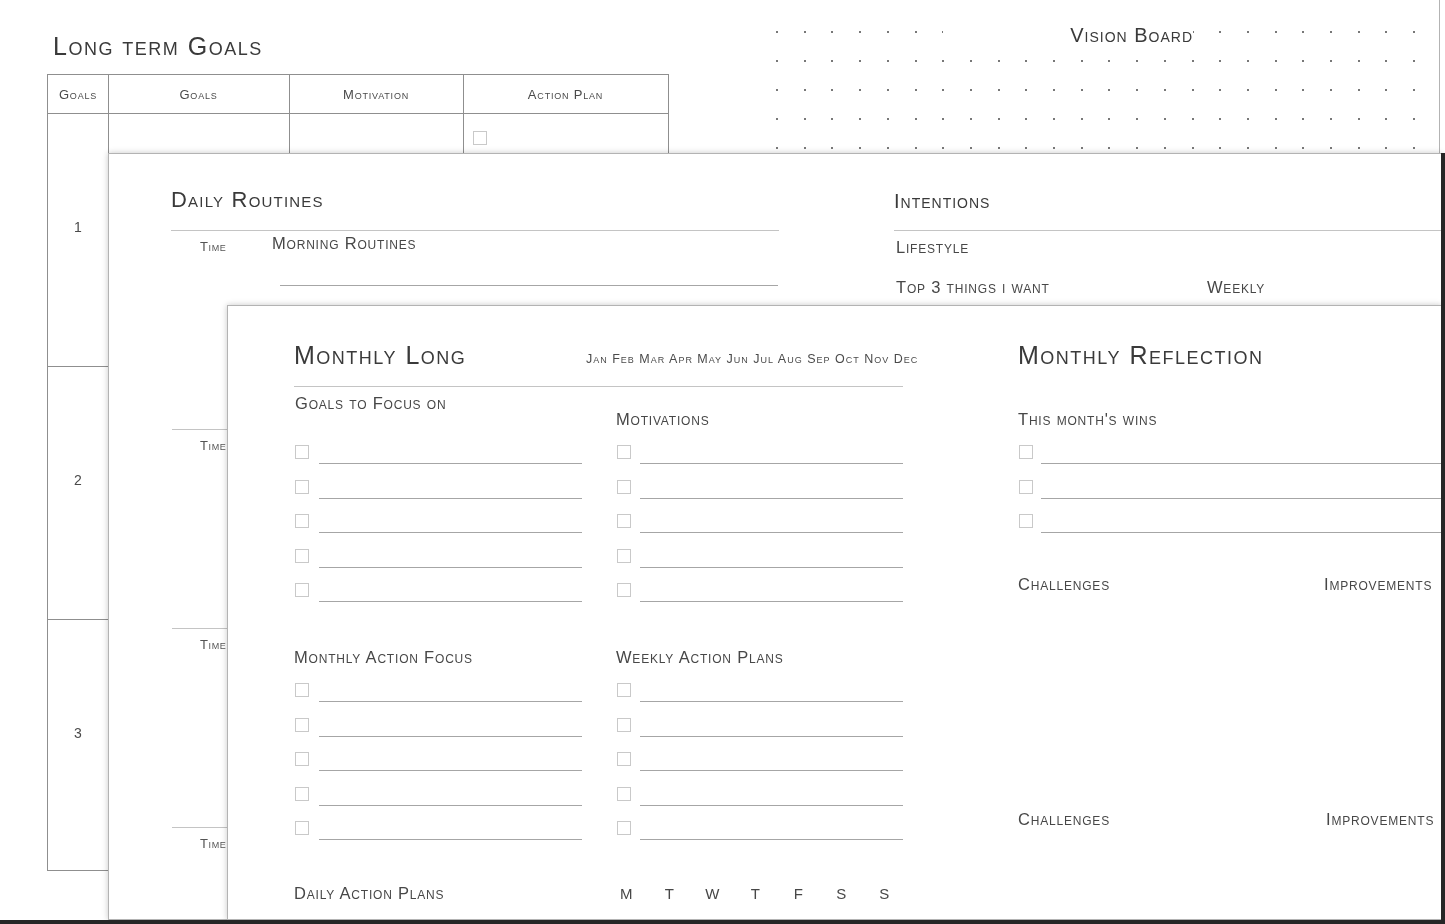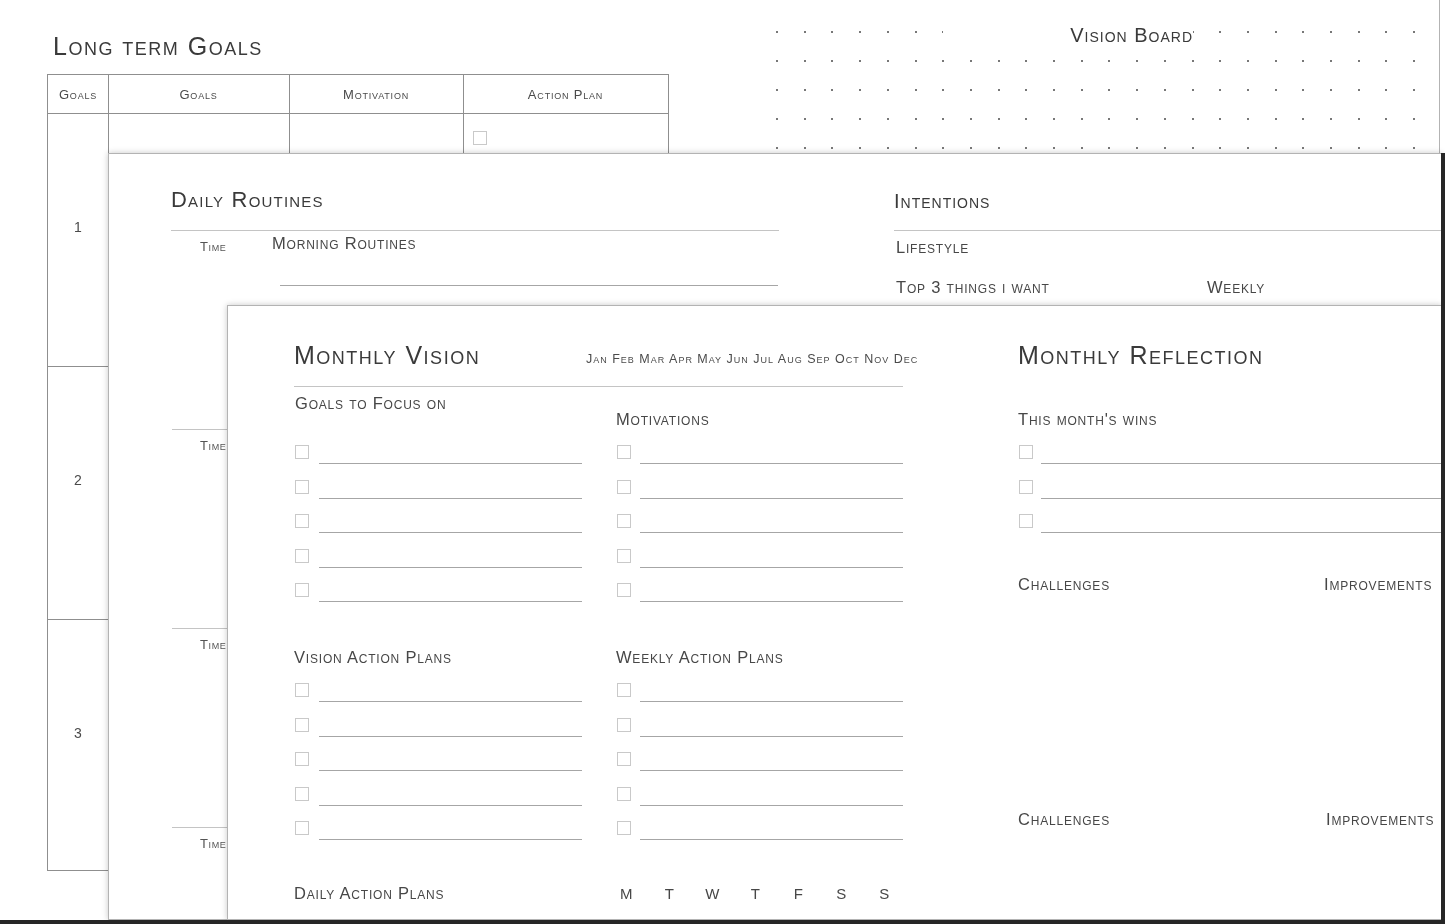--- a/index.html
+++ b/index.html
@@ -210,21 +210,21 @@
 
   <div class="abs sub-title sc" style="left:785px;top:36px;">Intentions</div>
   <div class="rule" style="left:785px;top:76px;width:547px;"></div>
   <div class="abs section-label sc" style="left:787px;top:84px;">Lifestyle</div>
   <div class="abs section-label sc" style="left:787px;top:124px;">Top 3 things i want</div>
   <div class="abs section-label sc" style="left:1098px;top:124px;">Weekly</div>
 </div>
 
 <div class="page page3" style="left:227px;top:305px;width:1213px;height:613px;">
 
-  <div class="abs page-title sc" style="left:66px;top:35px;">Monthly Vision</div>
+  <div class="abs page-title sc" style="left:66px;top:35px;">Monthly Long</div>
   <div class="abs sc" style="left:358px;top:46px;font-size:12.5px;letter-spacing:1px;color:#4a4a4a;white-space:nowrap;">Jan Feb Mar Apr May Jun Jul Aug Sep Oct Nov Dec</div>
   <div class="rule" style="left:66px;top:80px;width:609px;"></div>
 
   <div class="abs section-label sc" style="left:67px;top:88px;">Goals to Focus on</div>
   <div class="abs section-label sc" style="left:388px;top:104px;">Motivations</div>
 
   <div class="checklist" style="left:67px;top:139px;">
       <div class="checkbox" style="left: 0px; top: 0px;"></div>
       <div class="wline" style="left: 24px; top: 17.5px; width: 263px;"></div>
       <div class="checkbox" style="left: 0px; top: 35px;"></div>
@@ -242,21 +242,21 @@
       <div class="checkbox" style="left: 0px; top: 35px;"></div>
       <div class="wline" style="left: 23px; top: 52.5px; width: 263px;"></div>
       <div class="checkbox" style="left: 0px; top: 69px;"></div>
       <div class="wline" style="left: 23px; top: 86.5px; width: 263px;"></div>
       <div class="checkbox" style="left: 0px; top: 104px;"></div>
       <div class="wline" style="left: 23px; top: 121.5px; width: 263px;"></div>
       <div class="checkbox" style="left: 0px; top: 138px;"></div>
       <div class="wline" style="left: 23px; top: 155.5px; width: 263px;"></div>
     </div>
 
-  <div class="abs section-label sc" style="left:66px;top:342px;">Vision Action Plans</div>
+  <div class="abs section-label sc" style="left:66px;top:342px;">Monthly Action Focus</div>
   <div class="abs section-label sc" style="left:388px;top:342px;">Weekly Action Plans</div>
 
   <div class="checklist" style="left:67px;top:377px;">
       <div class="checkbox" style="left: 0px; top: 0px;"></div>
       <div class="wline" style="left: 24px; top: 17.5px; width: 263px;"></div>
       <div class="checkbox" style="left: 0px; top: 35px;"></div>
       <div class="wline" style="left: 24px; top: 52.5px; width: 263px;"></div>
       <div class="checkbox" style="left: 0px; top: 69px;"></div>
       <div class="wline" style="left: 24px; top: 86.5px; width: 263px;"></div>
       <div class="checkbox" style="left: 0px; top: 104px;"></div>

